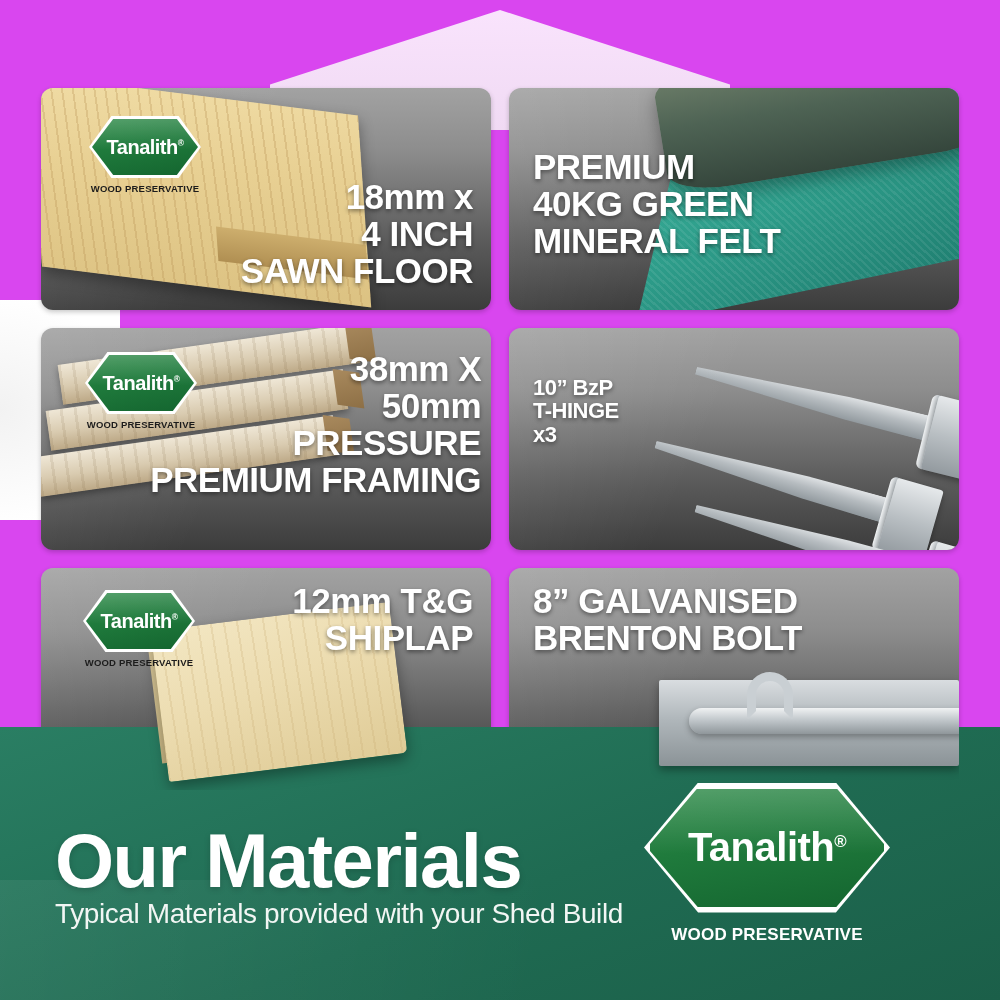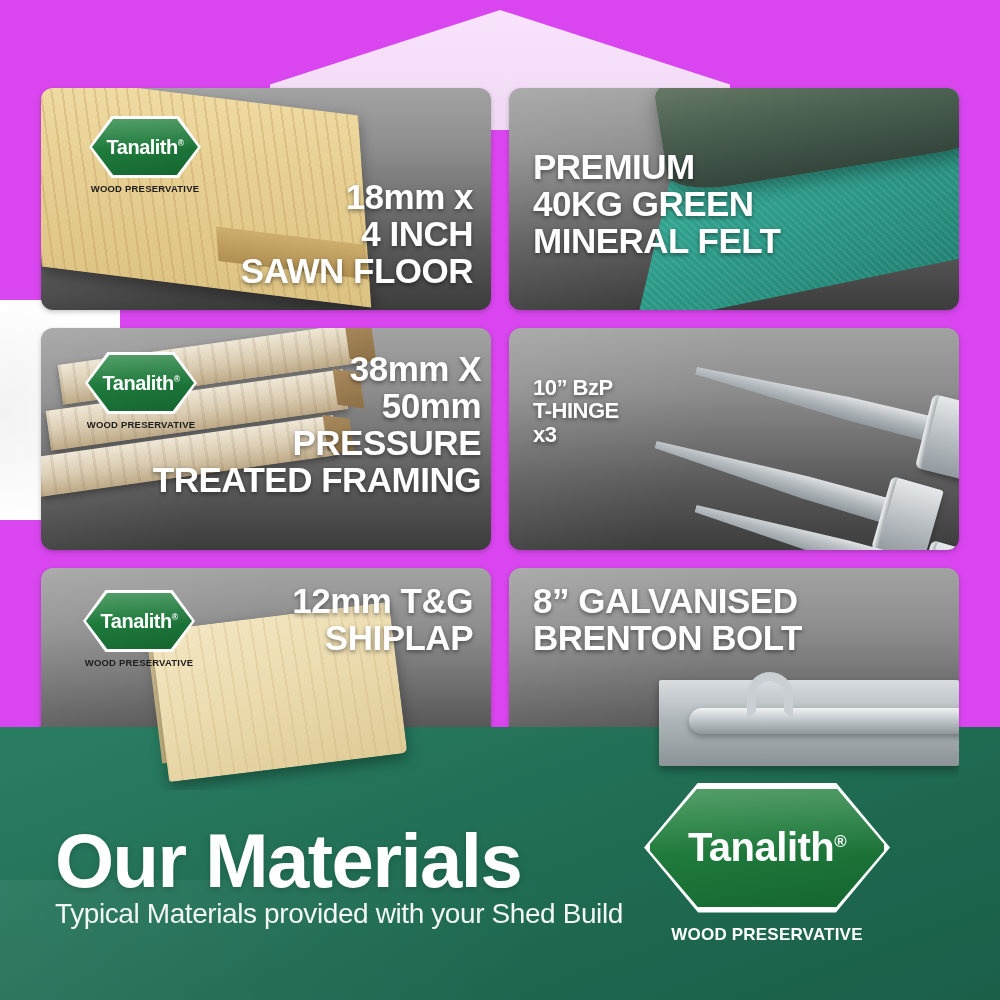--- a/index.html
+++ b/index.html
@@ -305,21 +305,21 @@
         <div class="tan-hex-outer">
             <div class="tan-hex">
           <span class="tan-word"><span>Tanalith</span><span class="tan-reg">®</span></span>
         </div>
           </div>
         <div class="tan-sub">WOOD PRESERVATIVE</div>
       </div>
       <div class="card-label lbl-right">38mm X
 50mm
 PRESSURE
-TREATED FRAMING</div>
+PREMIUM FRAMING</div>
     </div>
 
     <div class="card" id="card-3">
       <div class="card-art-mask">
         <div class="hinge h1">
             <div class="hinge-strap"></div>
             <div class="hinge-knuckle"></div>
             <div class="hinge-plate"></div>
           </div>
         <div class="hinge h2">

